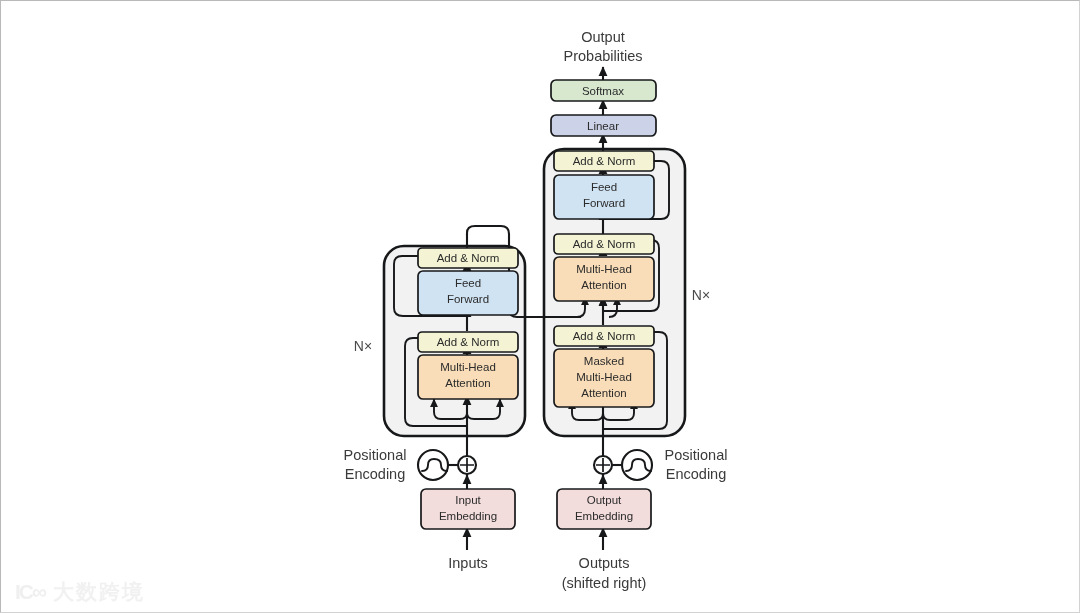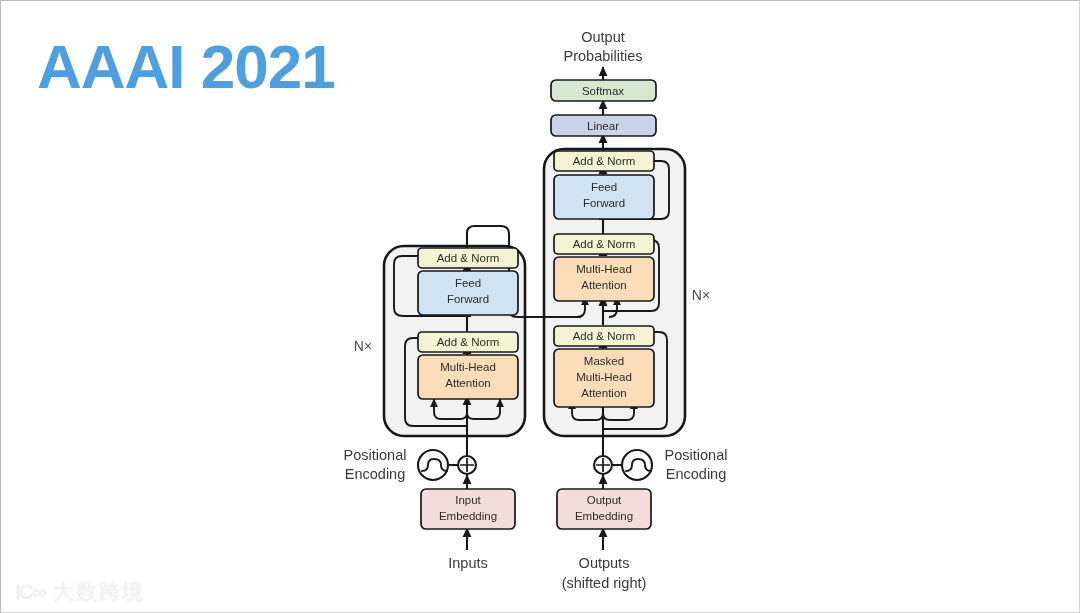--- a/index.html
+++ b/index.html
@@ -124,21 +124,20 @@
     font-weight: bold;
     letter-spacing: 2px;
     line-height: 1;
   }
 </style>
 </head>
 <body>
 
 <div id="slide">
 
-  <div id="slide-title">AAAI 2021</div>
 
   <div id="diagram">
     <svg width="1080" height="613" viewBox="0 0 1080 613" xmlns="http://www.w3.org/2000/svg">
 
       <defs>
         <marker id="ah" viewBox="0 0 10 10" refX="8.6" refY="5" markerWidth="5.2" markerHeight="5.2" orient="auto-start-reverse">
           <path d="M 0 0.8 L 9.2 5 L 0 9.2 z" fill="#17181a"></path>
         </marker>
       </defs>
 

